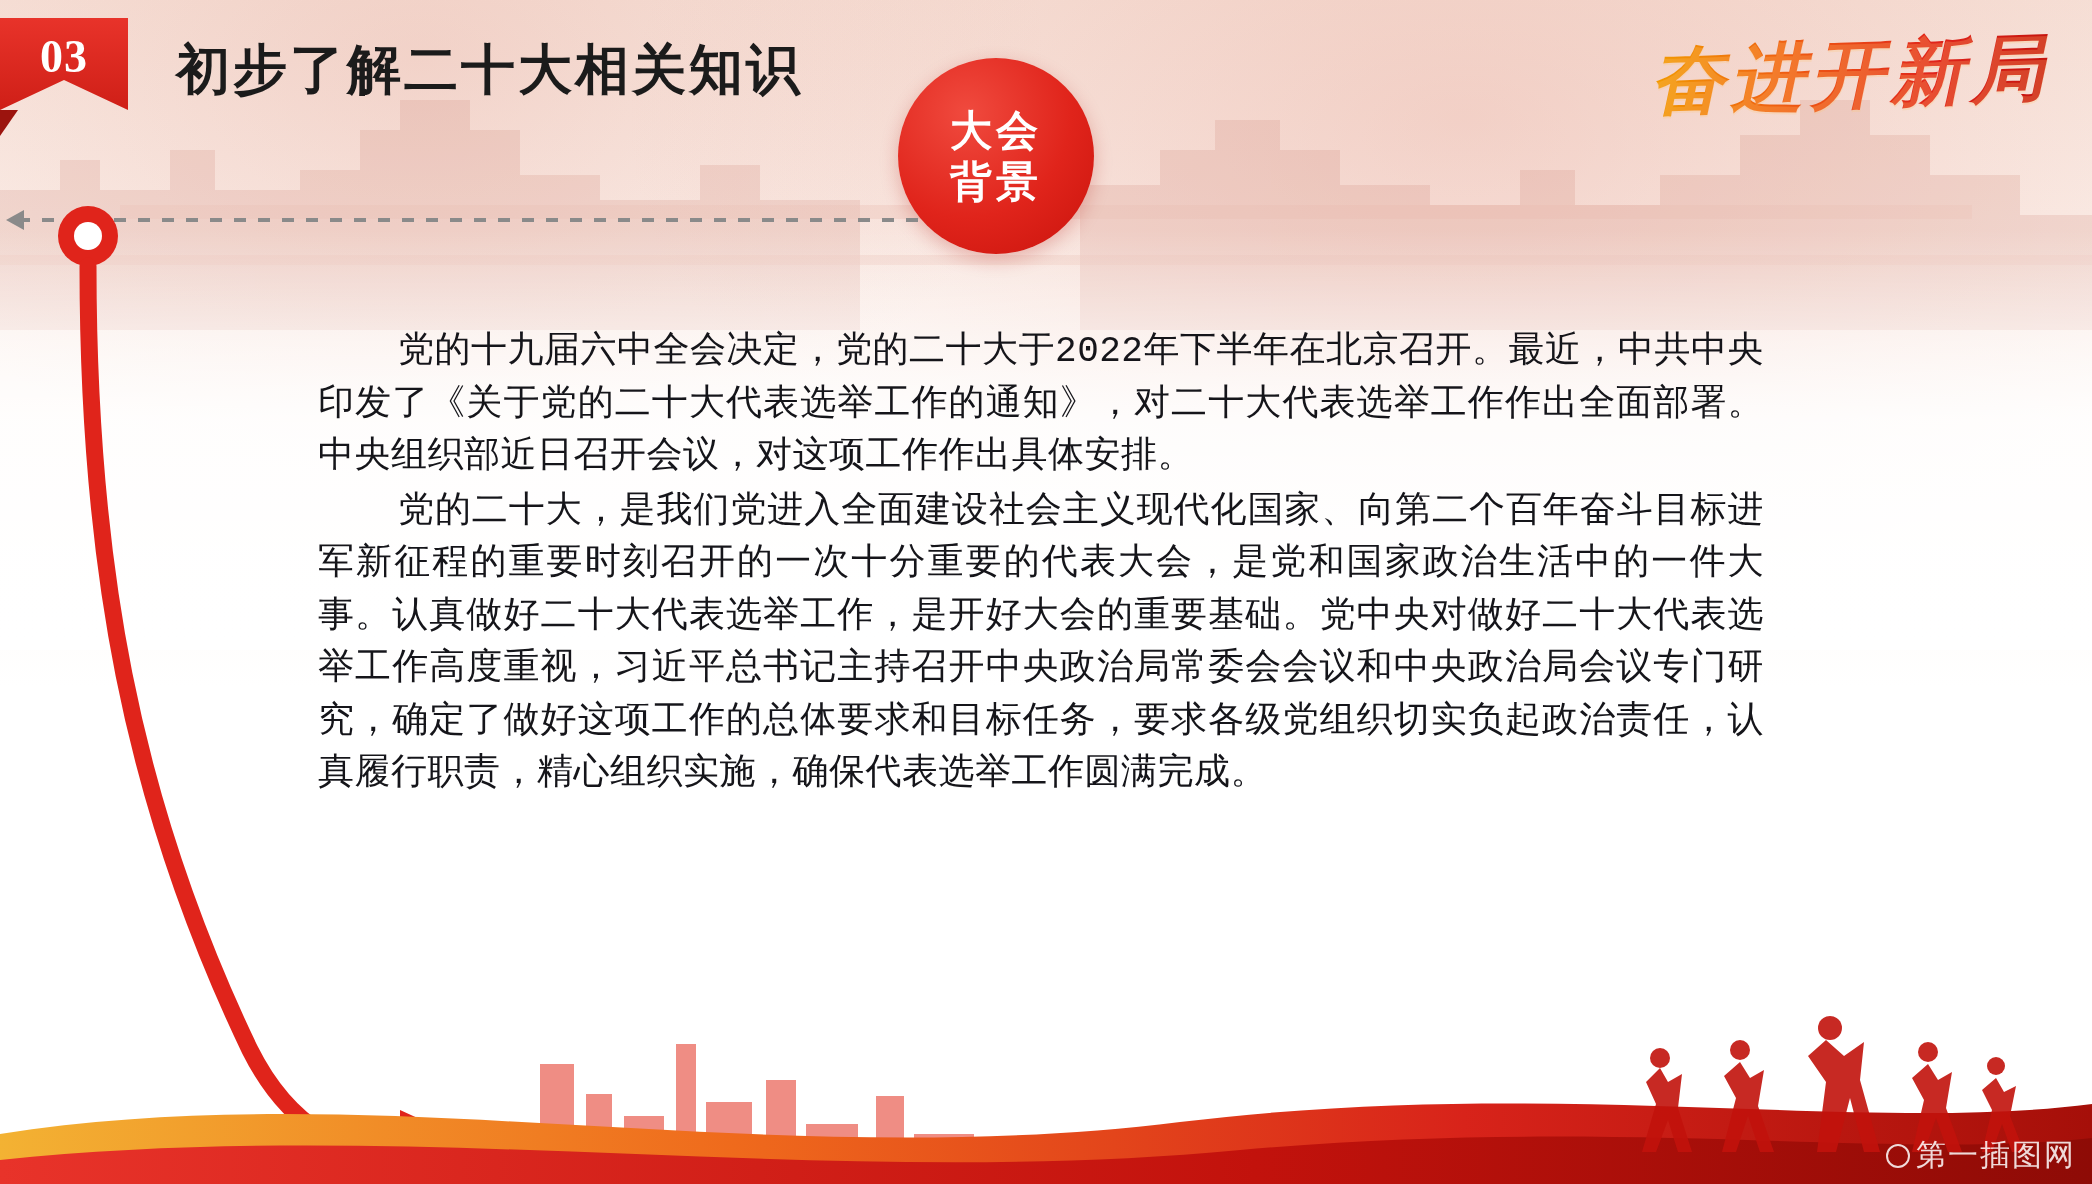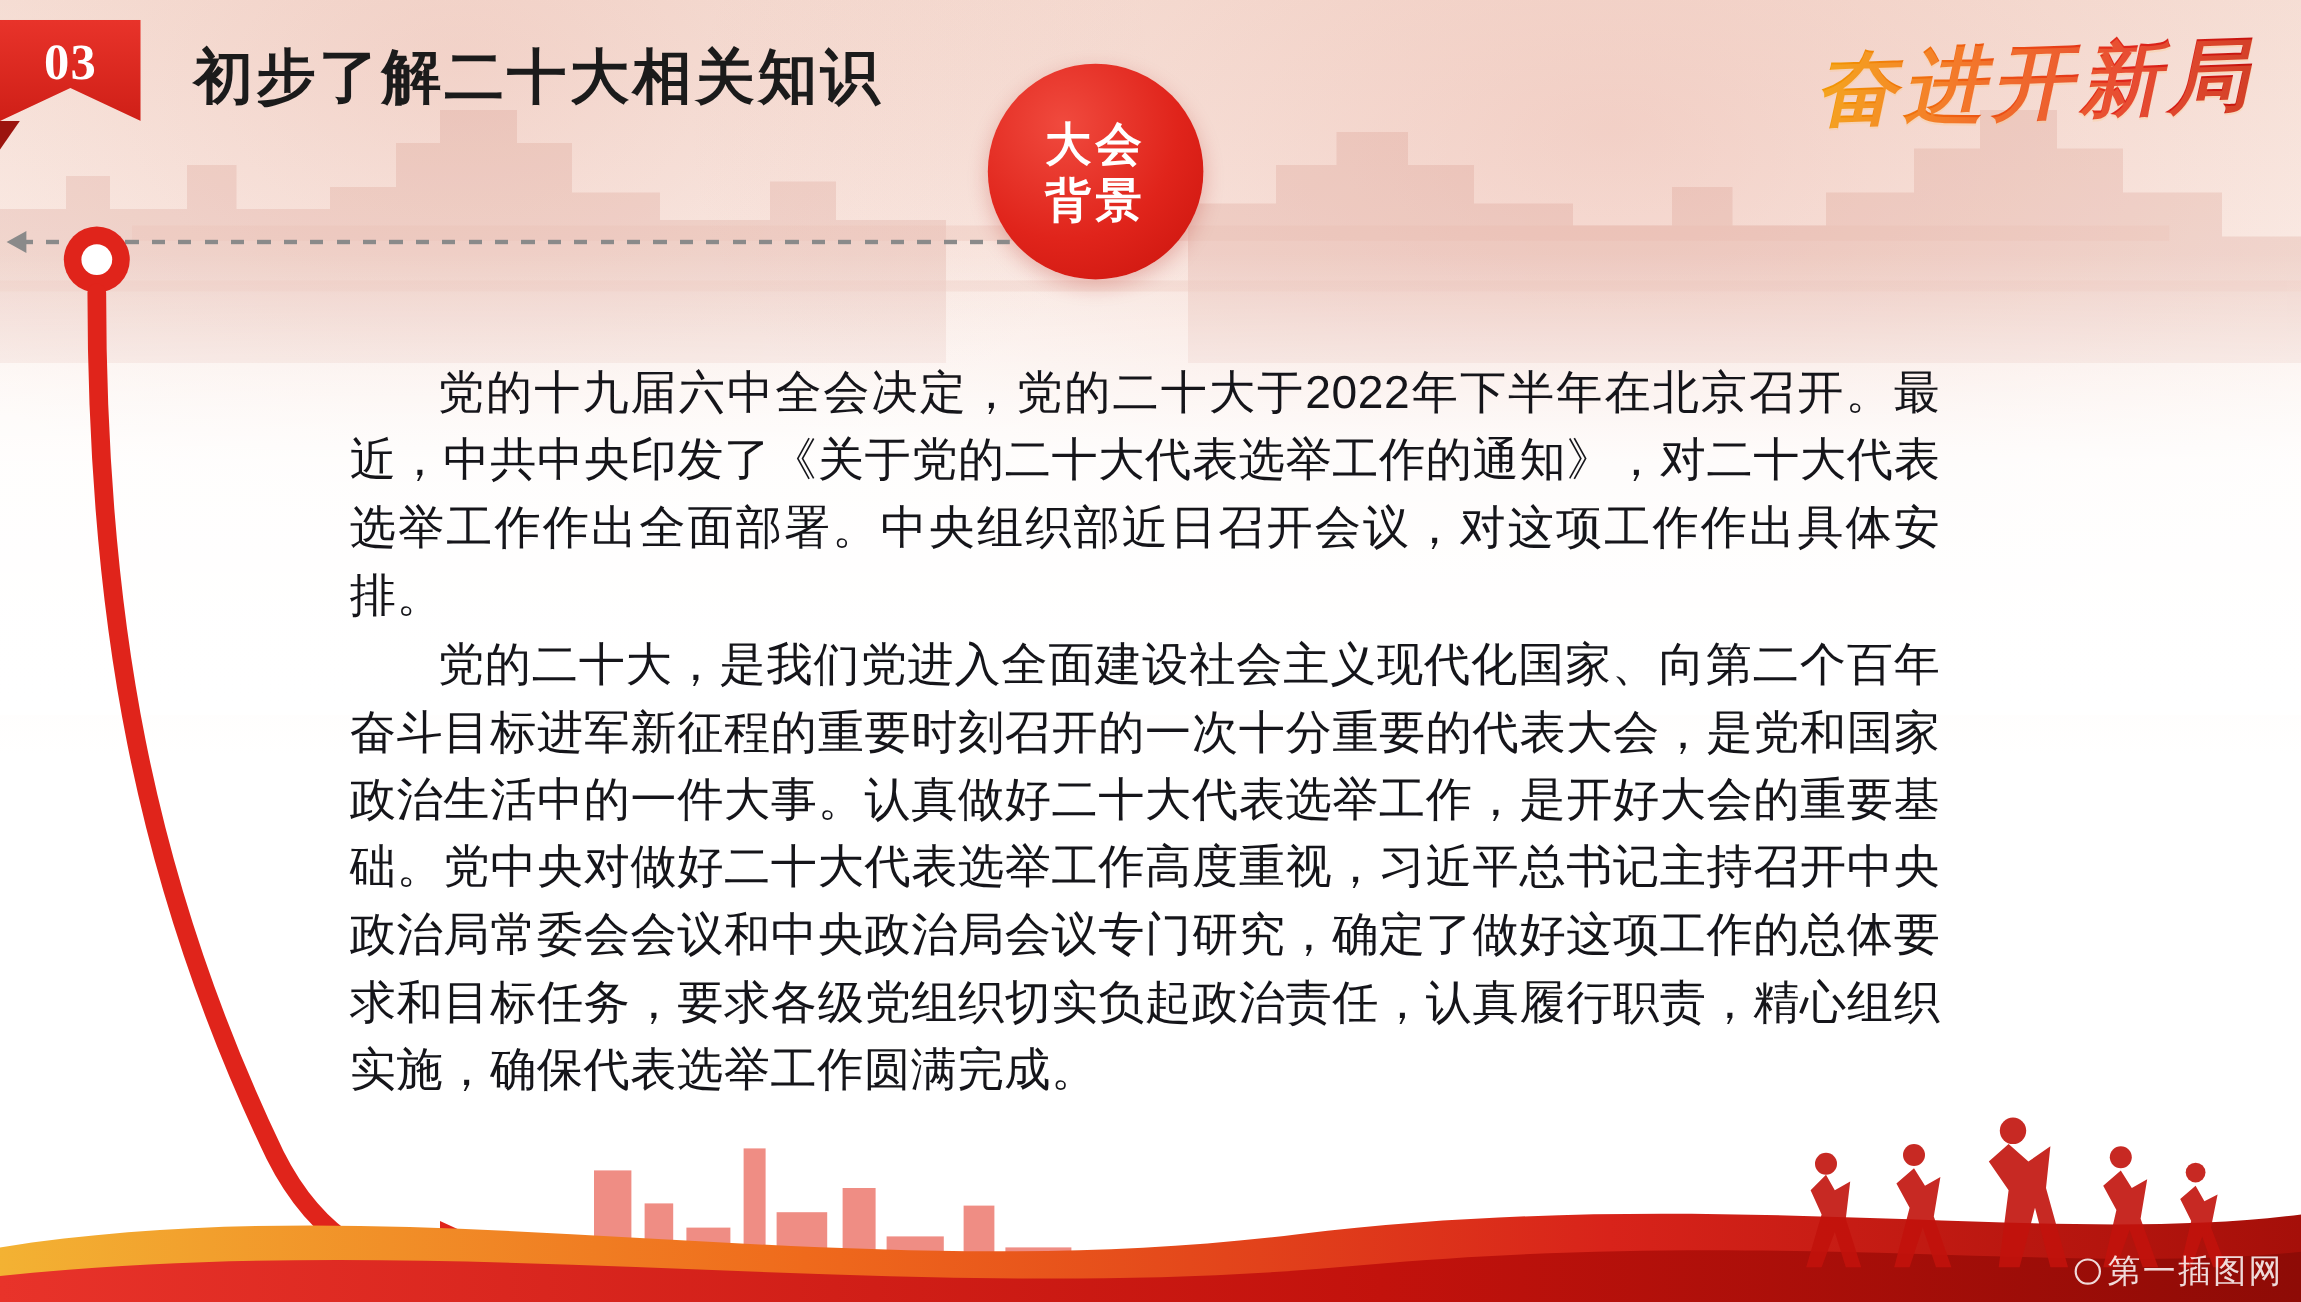--- a/index.html
+++ b/index.html
@@ -148,24 +148,24 @@
     width: 2092px; height: 1184px;
     pointer-events: none;
   }
 
   
   .body-text {
     position: absolute;
     left: 318px;
     top: 326px;
     width: 1446px;
-    font-size: 42px;
+    font-size: 36px;
     line-height: 1.46;
     color: #15151a;
-    font-family: Liberation Sans, sans-serif;
+    font-family: Liberation Mono, monospace;
     letter-spacing: 0.5px;
     text-align: justify;
   }
   .para { margin: 0 0 2px 0; text-indent: 80px; }
 
   
   .city {
     position: absolute;
     left: 0;
     bottom: 0;

